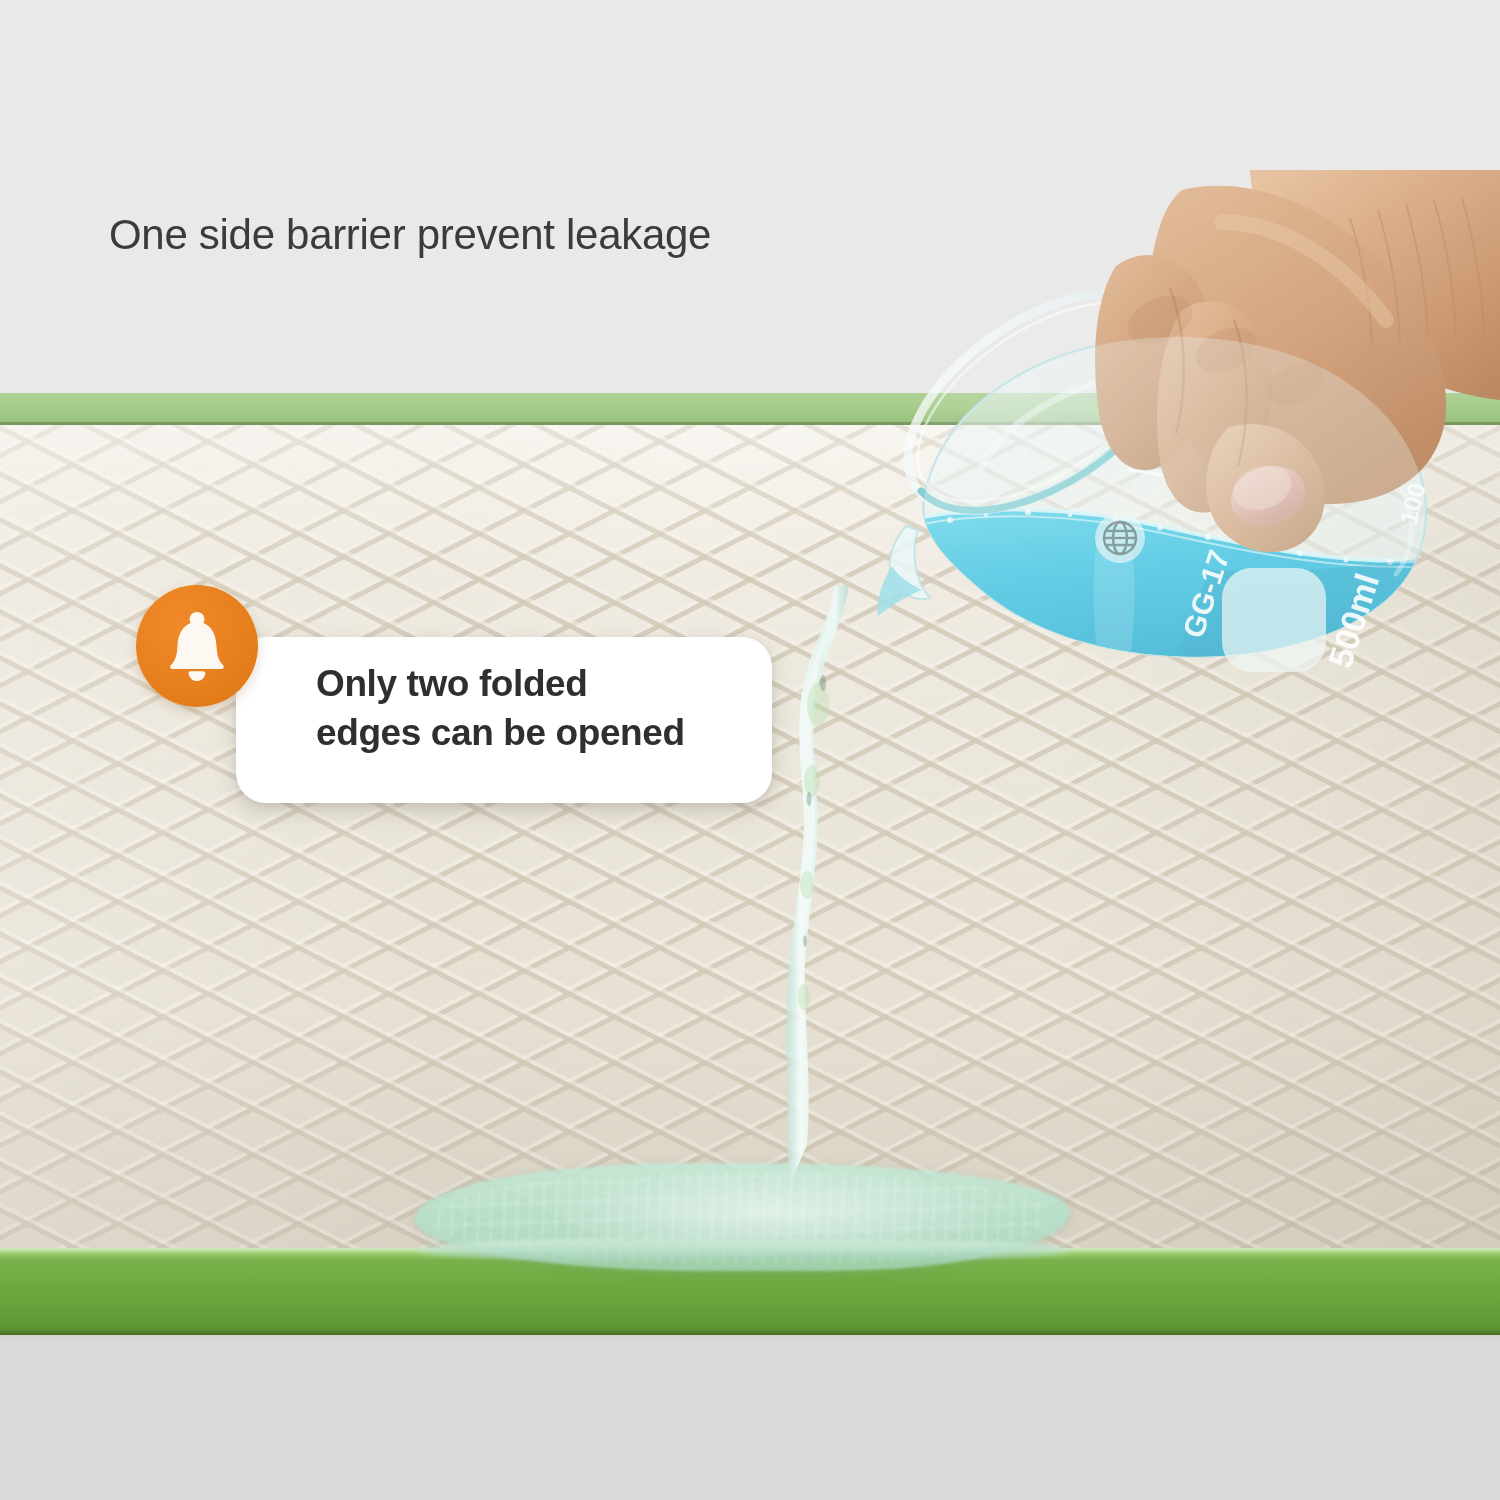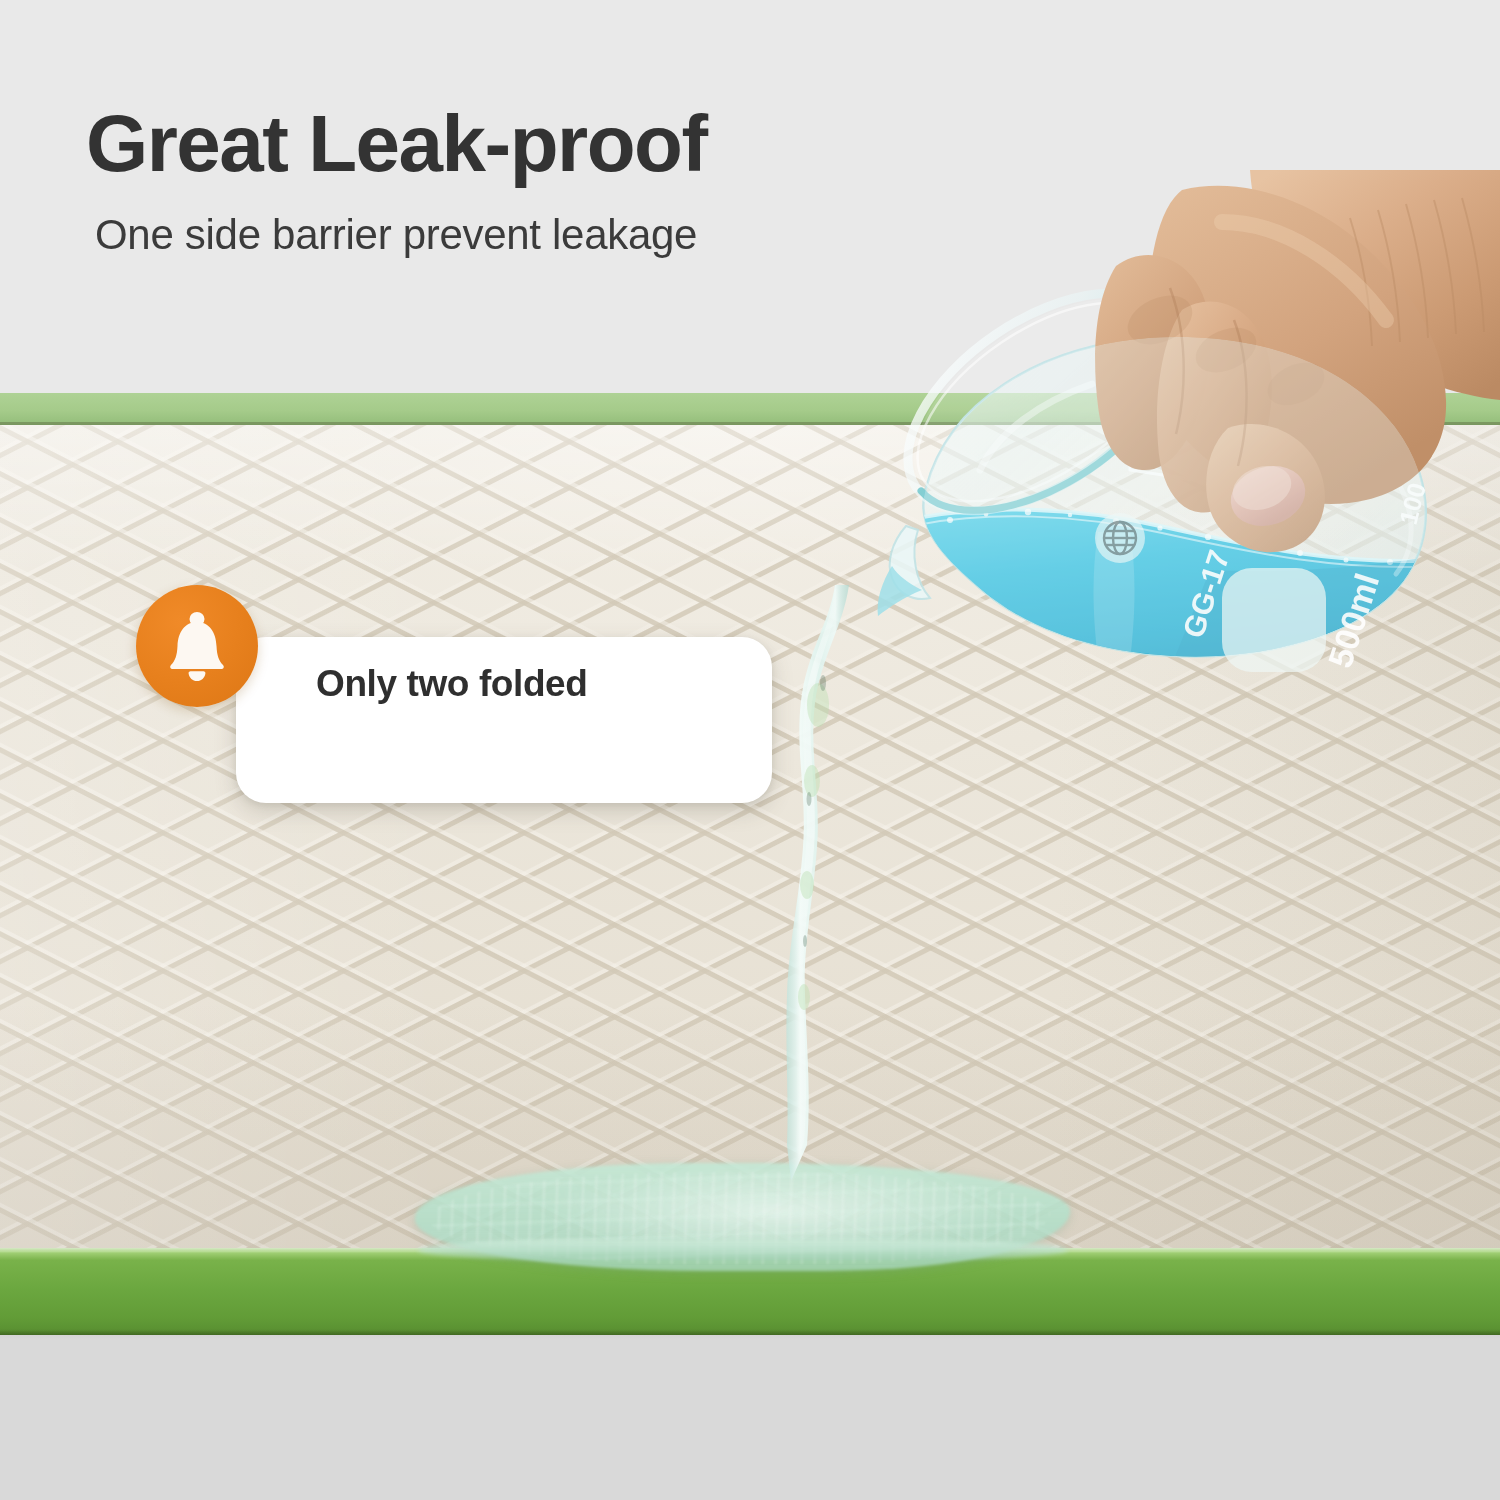--- a/index.html
+++ b/index.html
@@ -130,21 +130,21 @@
   .vessel svg { display:block; }
 
   
   .headline {
     position:absolute; left:86px; top:104px;
     font-size:80px; font-weight:800; letter-spacing:-1.5px;
     color:#333333; line-height:1;
     white-space:nowrap;
   }
   .subhead {
-    position:absolute; left:95px; top:214px;
+    position:absolute; left:109px; top:214px;
     font-size:42px; font-weight:400; letter-spacing:-.3px;
     color:#3b3b3b; line-height:1;
     white-space:nowrap;
   }
 
   
   .callout { position:absolute; left:136px; top:585px; width:640px; height:230px; }
   .callout-card {
     position:absolute; left:100px; top:52px; width:536px; height:166px;
     background:#ffffff; border-radius:30px;
@@ -400,21 +400,20 @@
       </g>
 
       <g clip-path="url(#bodyClip)" opacity=".30">
         <path d="M96,318 C118,232 210,176 318,168 C430,160 520,196 566,258
                  C600,304 606,360 578,404 C548,452 470,482 386,486
                  C292,490 206,466 152,420 C104,380 86,352 96,318 Z" fill="#e7f5f6"></path>
       </g>
     </svg>
   </div>
 
-  <div class="headline">Great Leak-proof</div>
   <div class="subhead">One side barrier prevent leakage</div>
 
   <div class="callout">
     <div class="callout-card"></div>
     <div class="badge">
       <svg width="66" height="70" viewBox="0 0 66 70">
 
         <ellipse cx="33" cy="8" rx="7.5" ry="7" fill="#fdf8f2"></ellipse>
 
         <path d="M33,11 C45,11 52,21 52.5,35 C53,45 55,50 59,54
@@ -422,16 +421,17 @@
                  C6.2,58 5.5,55.6 7,54 C11,50 13,45 13.5,35
                  C14,21 21,11 33,11 Z" fill="#fdf8f2"></path>
 
         <path d="M33,70 C28.6,70 25.2,66.6 24.6,62.4
                  C24.4,61.2 25.3,60.2 26.5,60.2 L39.5,60.2
                  C40.7,60.2 41.6,61.2 41.4,62.4 C40.8,66.6 37.4,70 33,70 Z" fill="#fdf8f2"></path>
       </svg>
     </div>
     <div class="callout-text">
       <span>Only two folded</span>
+      <span>edges can be opened</span>
     </div>
   </div>
 
 </div>
 
 </body></html>

